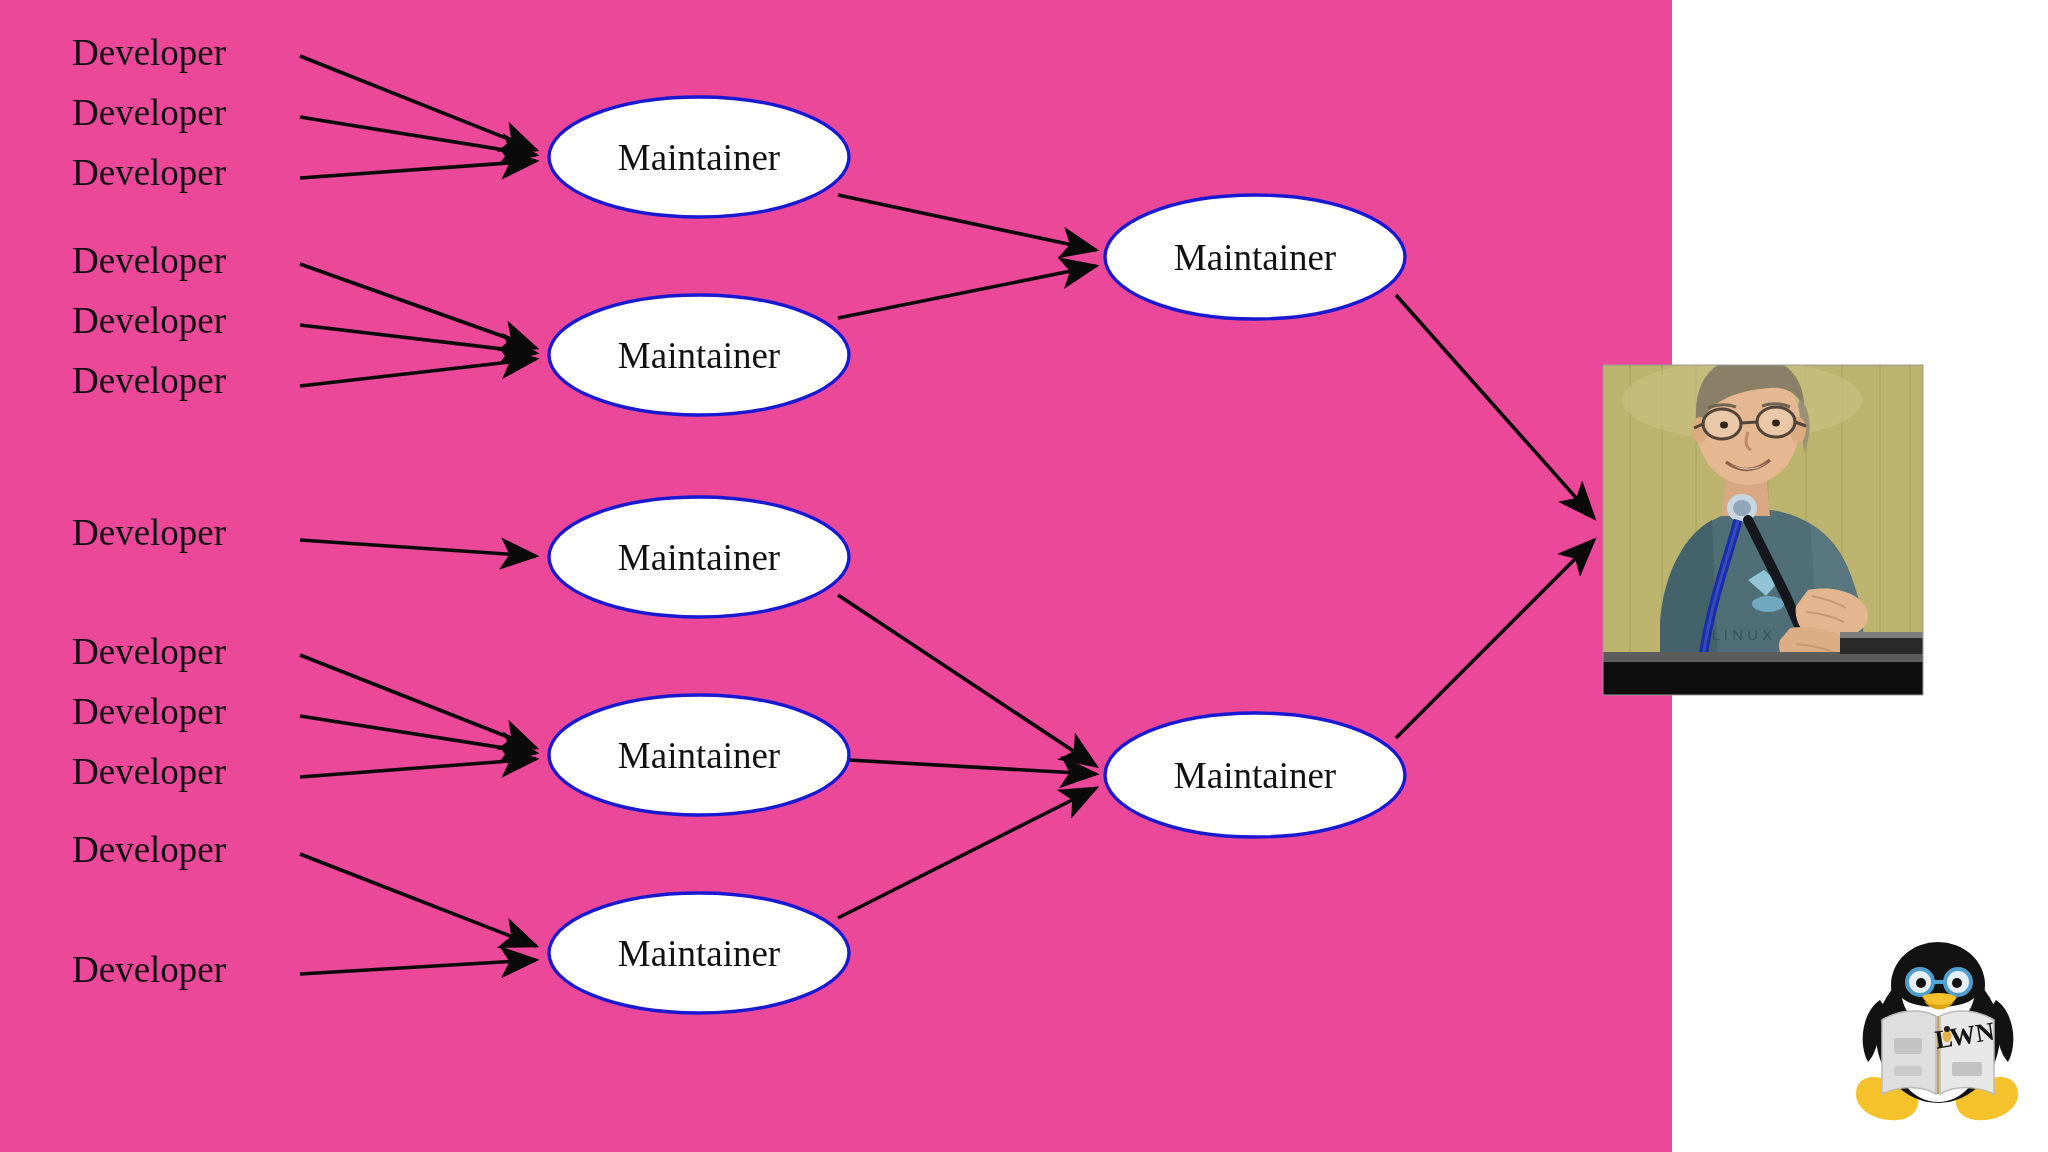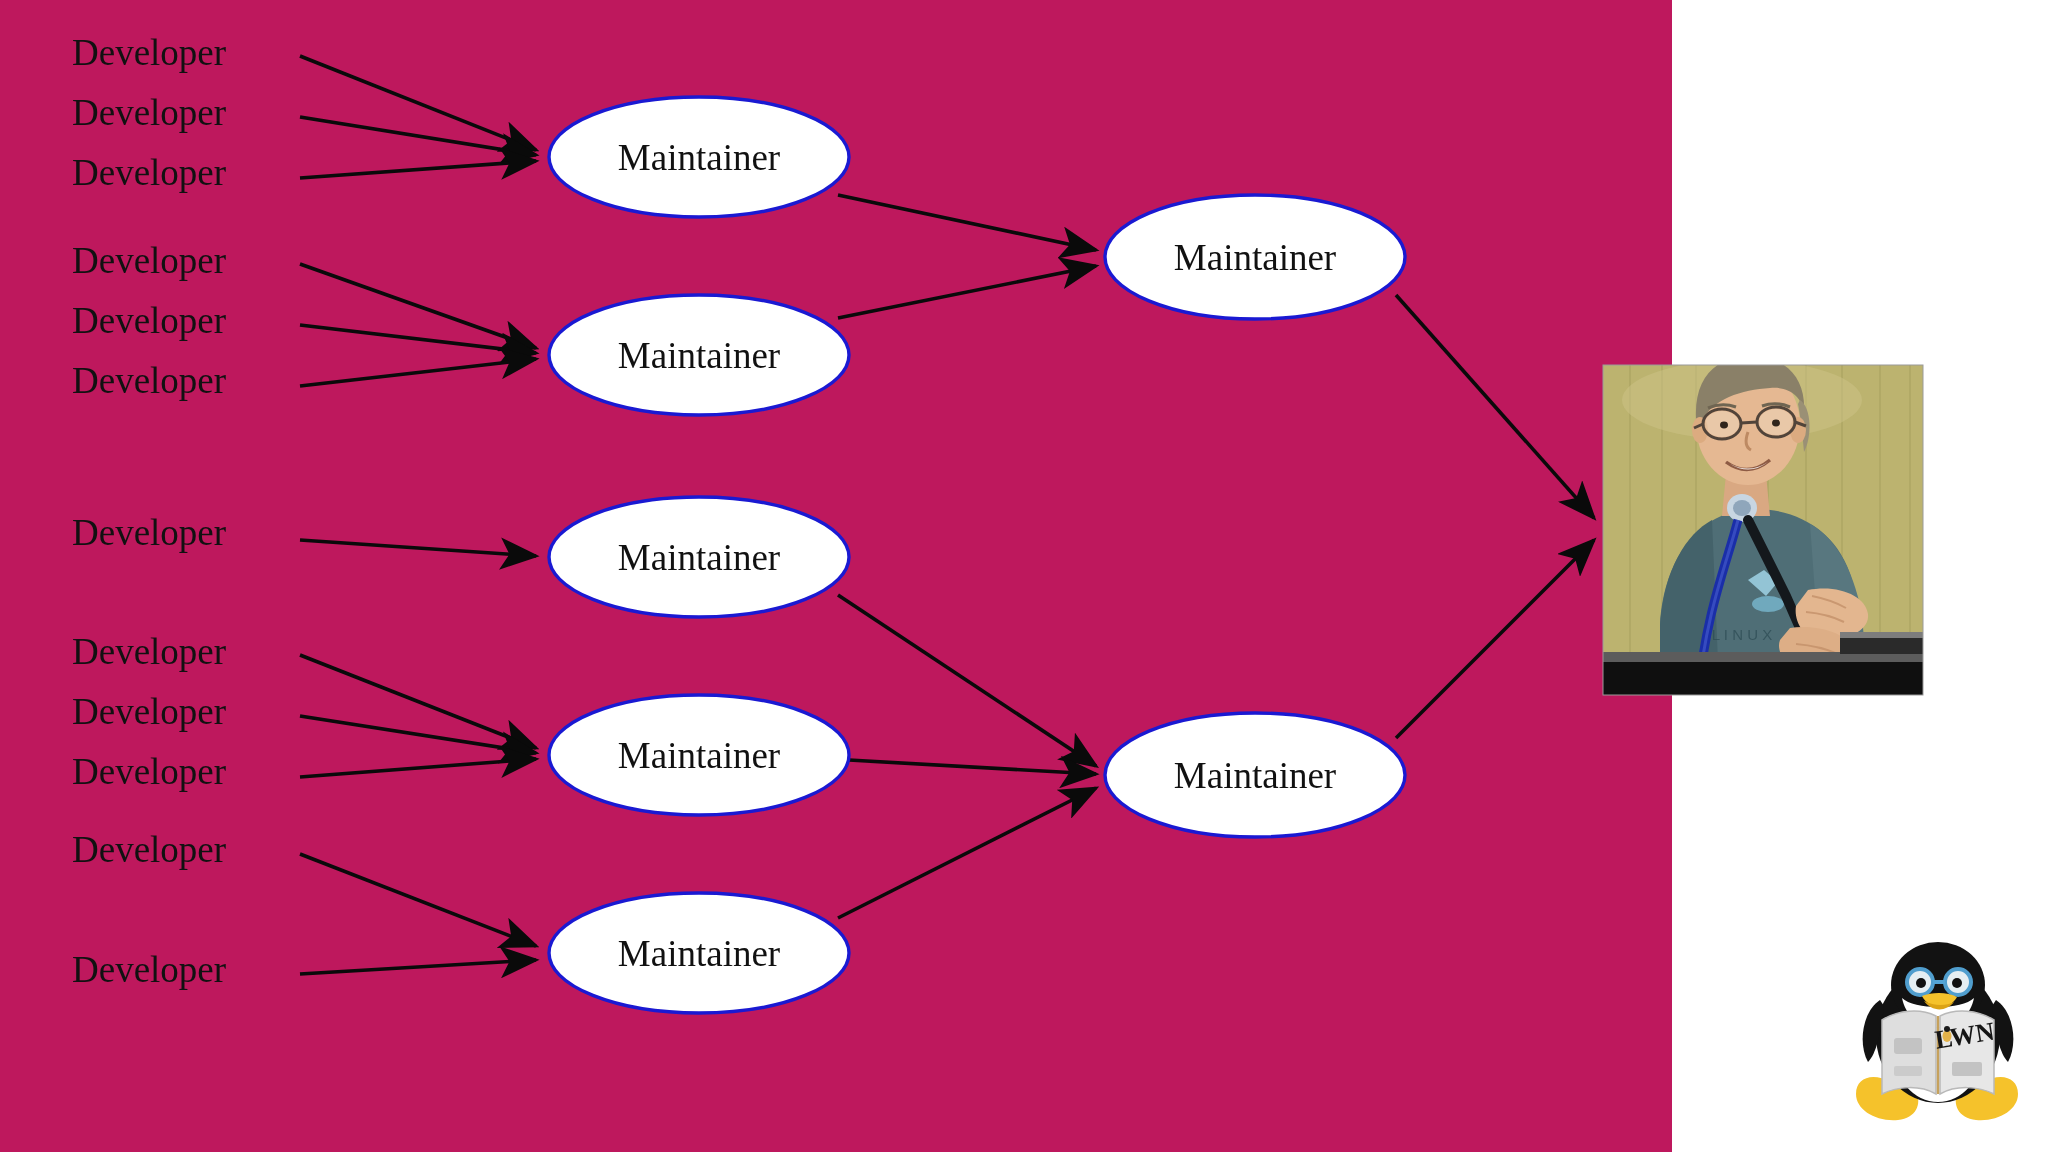--- a/index.html
+++ b/index.html
@@ -1,19 +1,19 @@
 <!DOCTYPE html>
 <html><head>
 <meta charset="utf-8">
 <title>Kernel Development Hierarchy</title>
 <style>
   html,body{margin:0;padding:0;background:#ffffff;}
   body{width:2048px;height:1152px;overflow:hidden;
        font-family:"Liberation Serif","DejaVu Serif",serif;}
-  #stage{position:relative;width:1672px;height:1152px;background:#be185d;}
+  #stage{position:relative;width:1672px;height:1152px;background:#ec4899;}
   #diagram{position:absolute;left:0;top:0;width:2048px;height:1152px;}
   .dev-label{font-family:"Liberation Serif","DejaVu Serif",serif;
              font-size:37px;fill:#111111;}
   .maint-label{font-family:"Liberation Serif","DejaVu Serif",serif;
                font-size:37px;fill:#111111;text-anchor:middle;}
   .node-ellipse{fill:#ffffff;stroke:#1a19d2;stroke-width:3.4;}
   .edge{stroke:#0a0a0a;stroke-width:3.6;fill:none;}
 </style>
 </head>
 <body>

